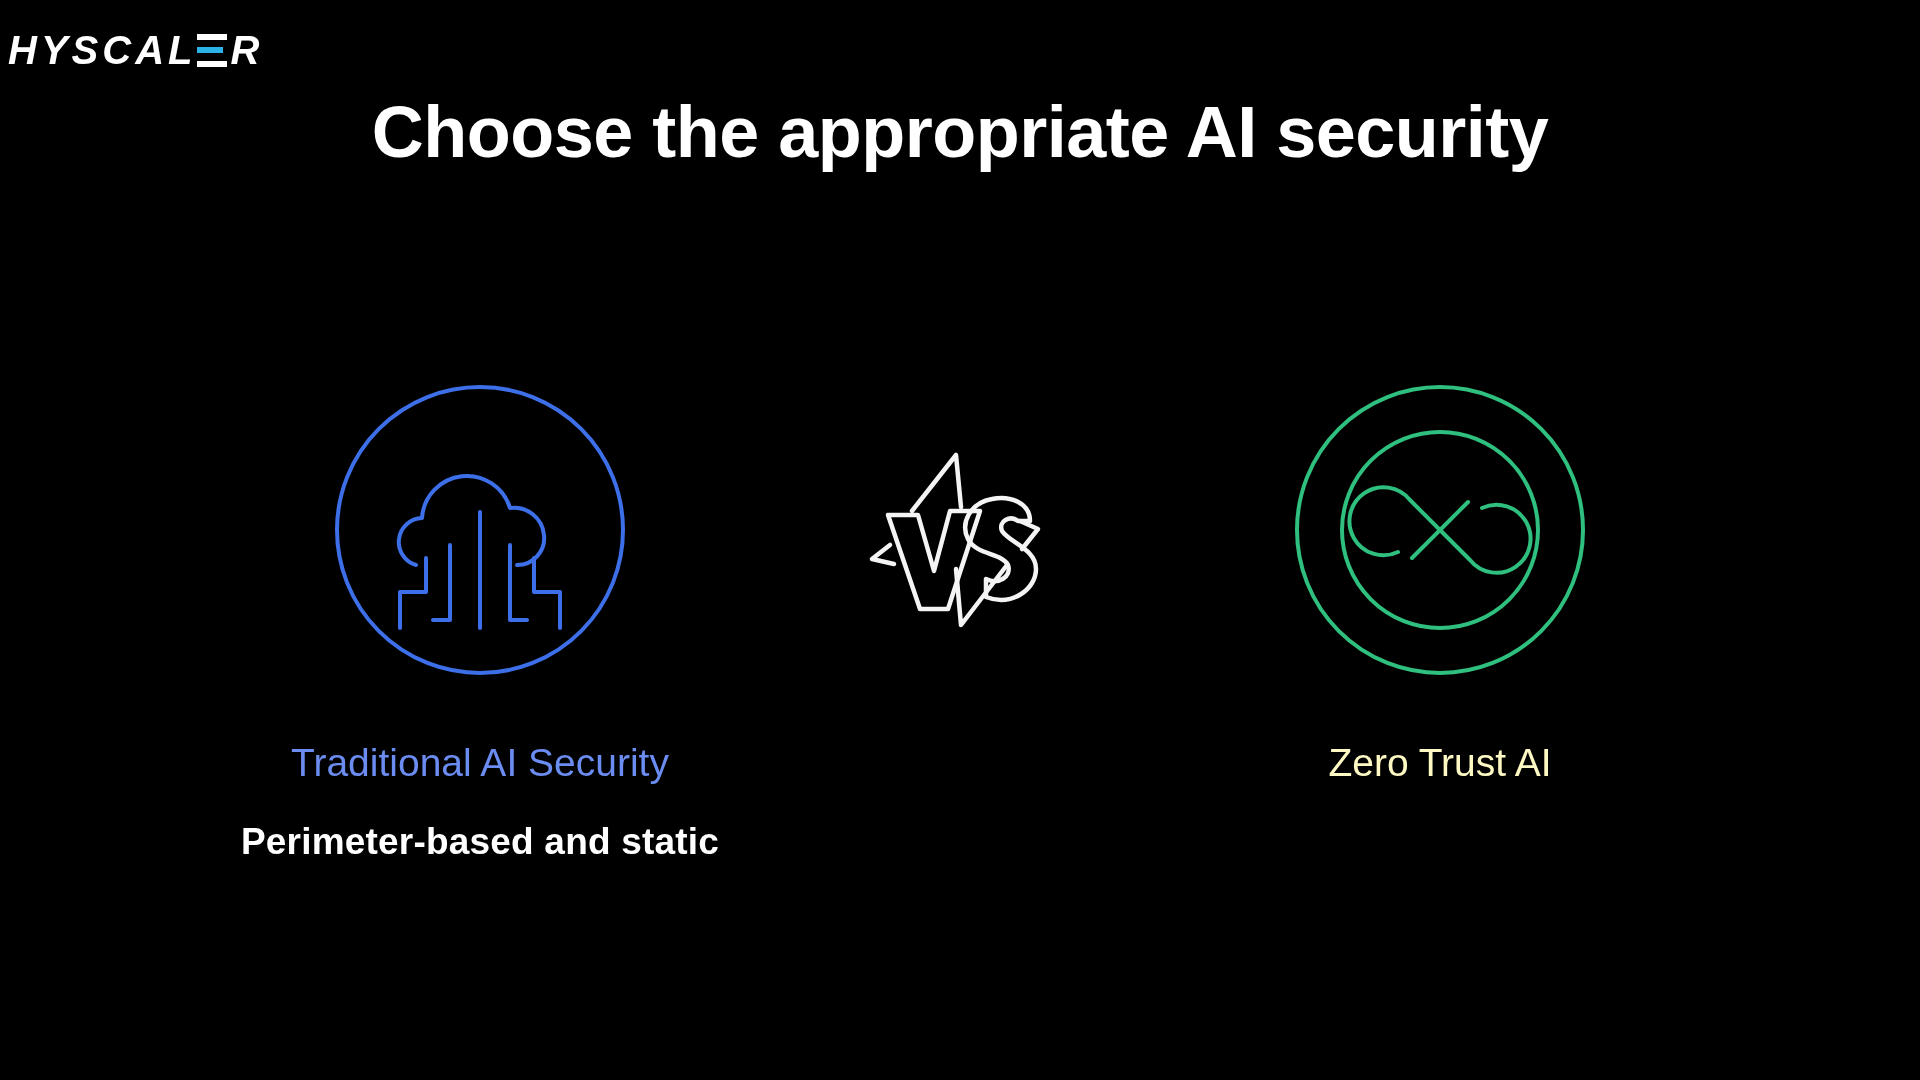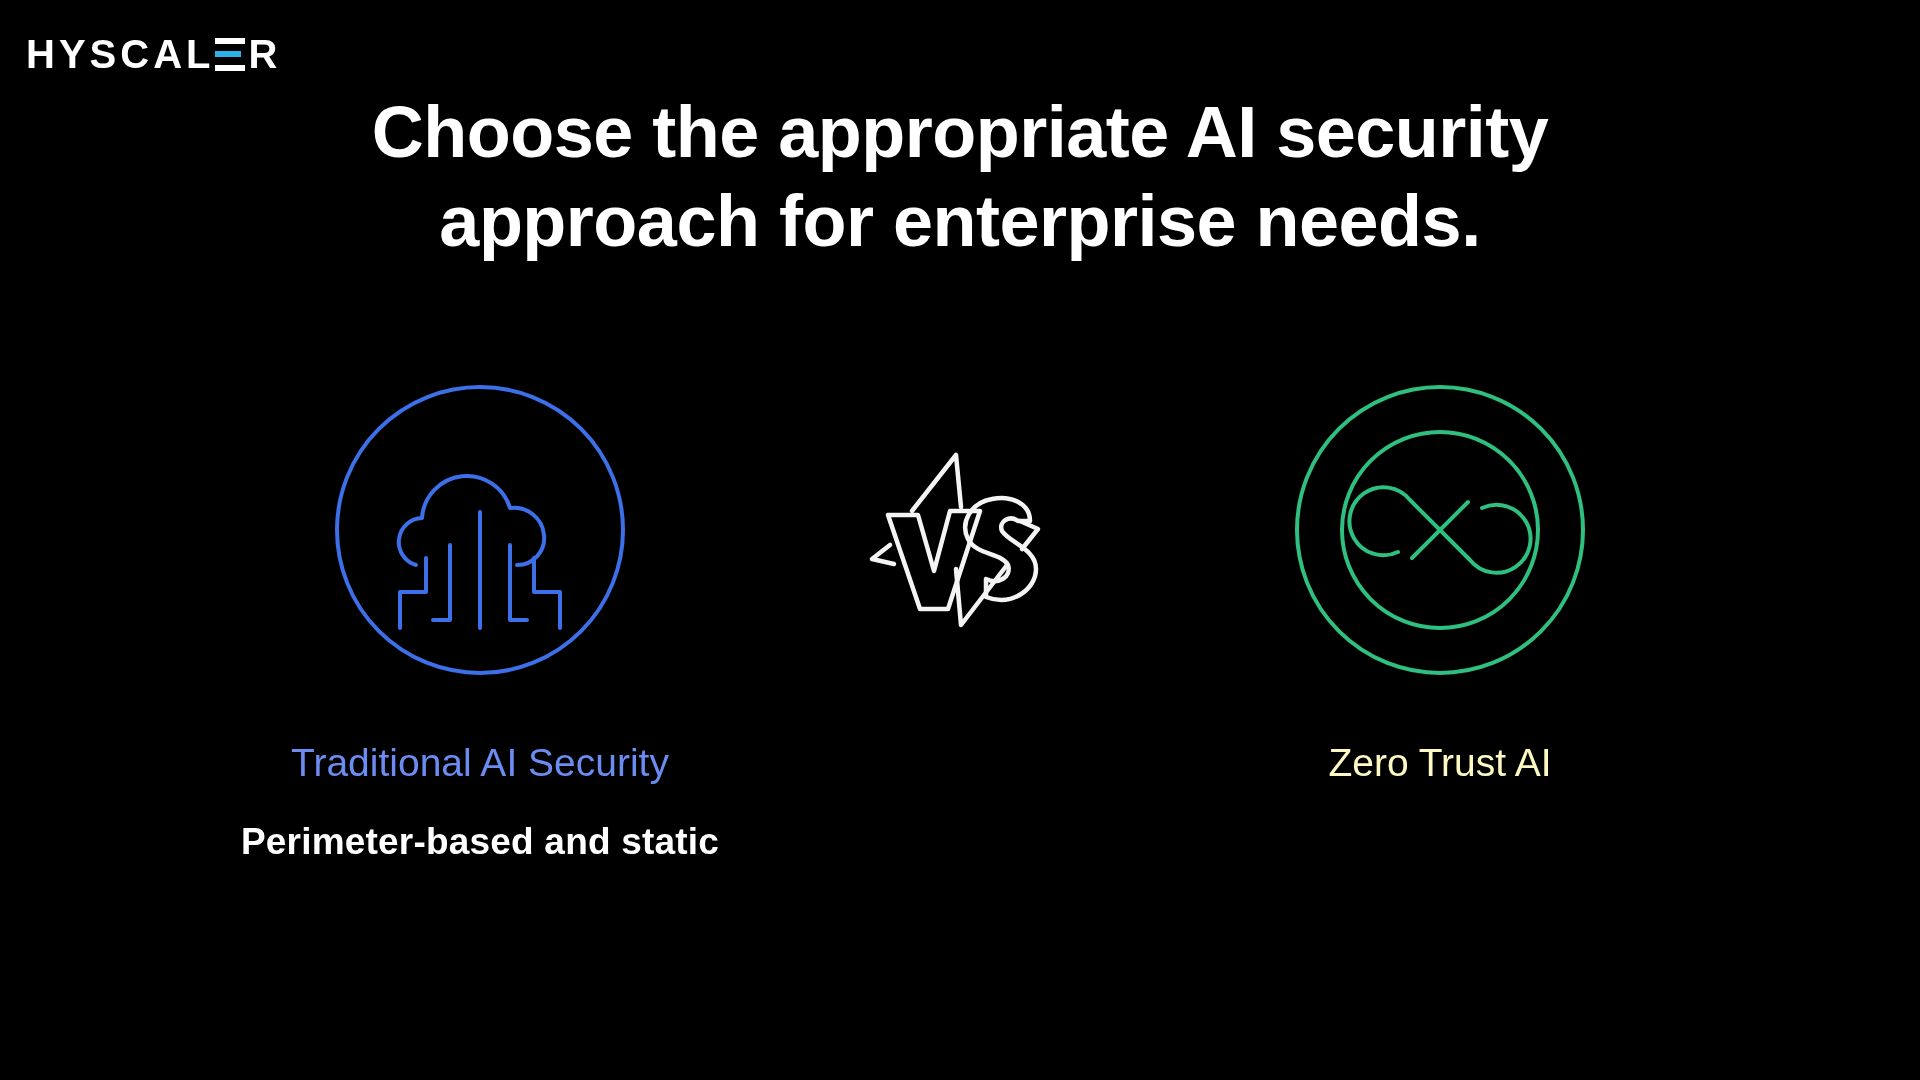--- a/index.html
+++ b/index.html
@@ -15,24 +15,25 @@
   body {
     font-family:"Liberation Sans", sans-serif;
     color:#ffffff;
     position:relative;
   }
 
   
   #brand-logo {
     position:absolute;
     top:30px;
-    left:26px;
-    display:flex;
-    align-items:flex-end;
+    left:8px;
+    display:flex;
+    align-items:flex-start;
     height:44px;
+    font-style:italic;
   }
   .logo-text {
     font-family:"Liberation Sans", sans-serif;
     font-weight:700;
     font-size:40px;
     letter-spacing:4px;
     color:#ffffff;
     line-height:1;
     display:flex;
     align-items:center;
@@ -144,21 +145,20 @@
       <span class="bar top"></span>
       <span class="bar mid"></span>
       <span class="bar bottom"></span>
     </span>
     <span>R</span>
   </span>
 </div>
 
 <h1 id="page-heading">
   <span class="hl">Choose the appropriate AI security</span>
-  <span class="hl">approach for enterprise needs.</span>
 </h1>
 
 <div id="comparison-row">
 
   <div class="compare-col">
     <div class="icon-wrap">
       <svg width="300" height="300" viewBox="0 0 300 300" fill="none" stroke="#3D6FE8" stroke-width="4" stroke-linecap="round" stroke-linejoin="round">
         <circle cx="150" cy="150" r="143"></circle>
 
         <path d="M86 185

